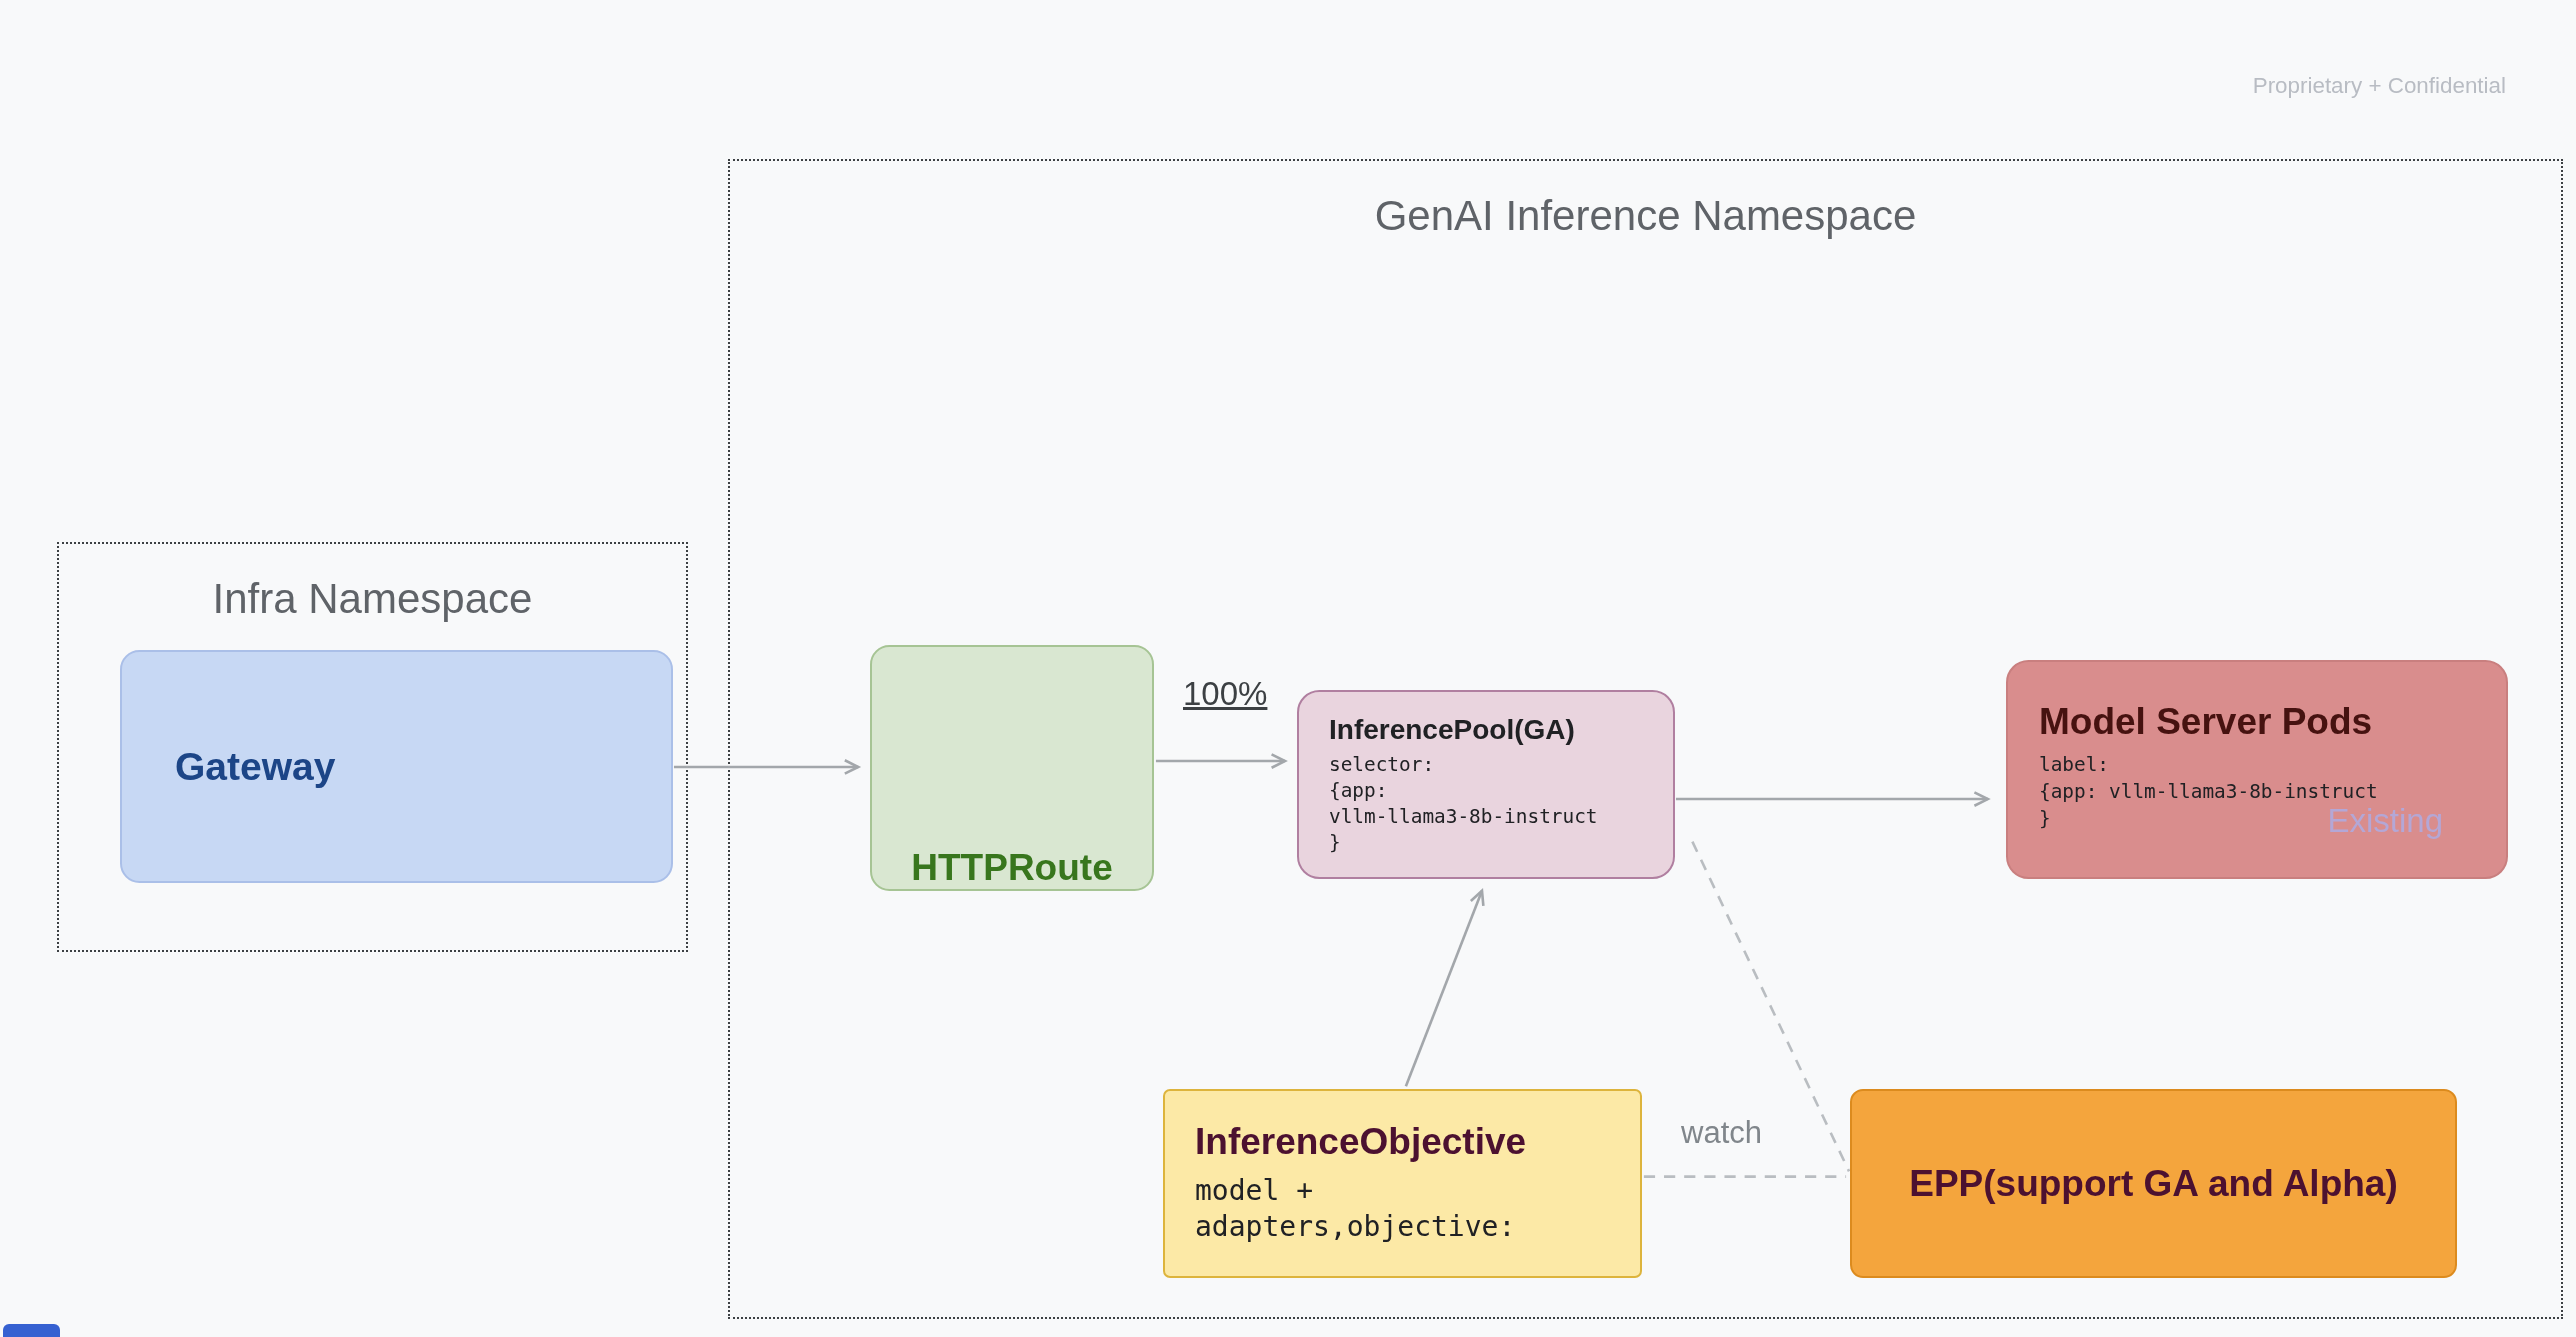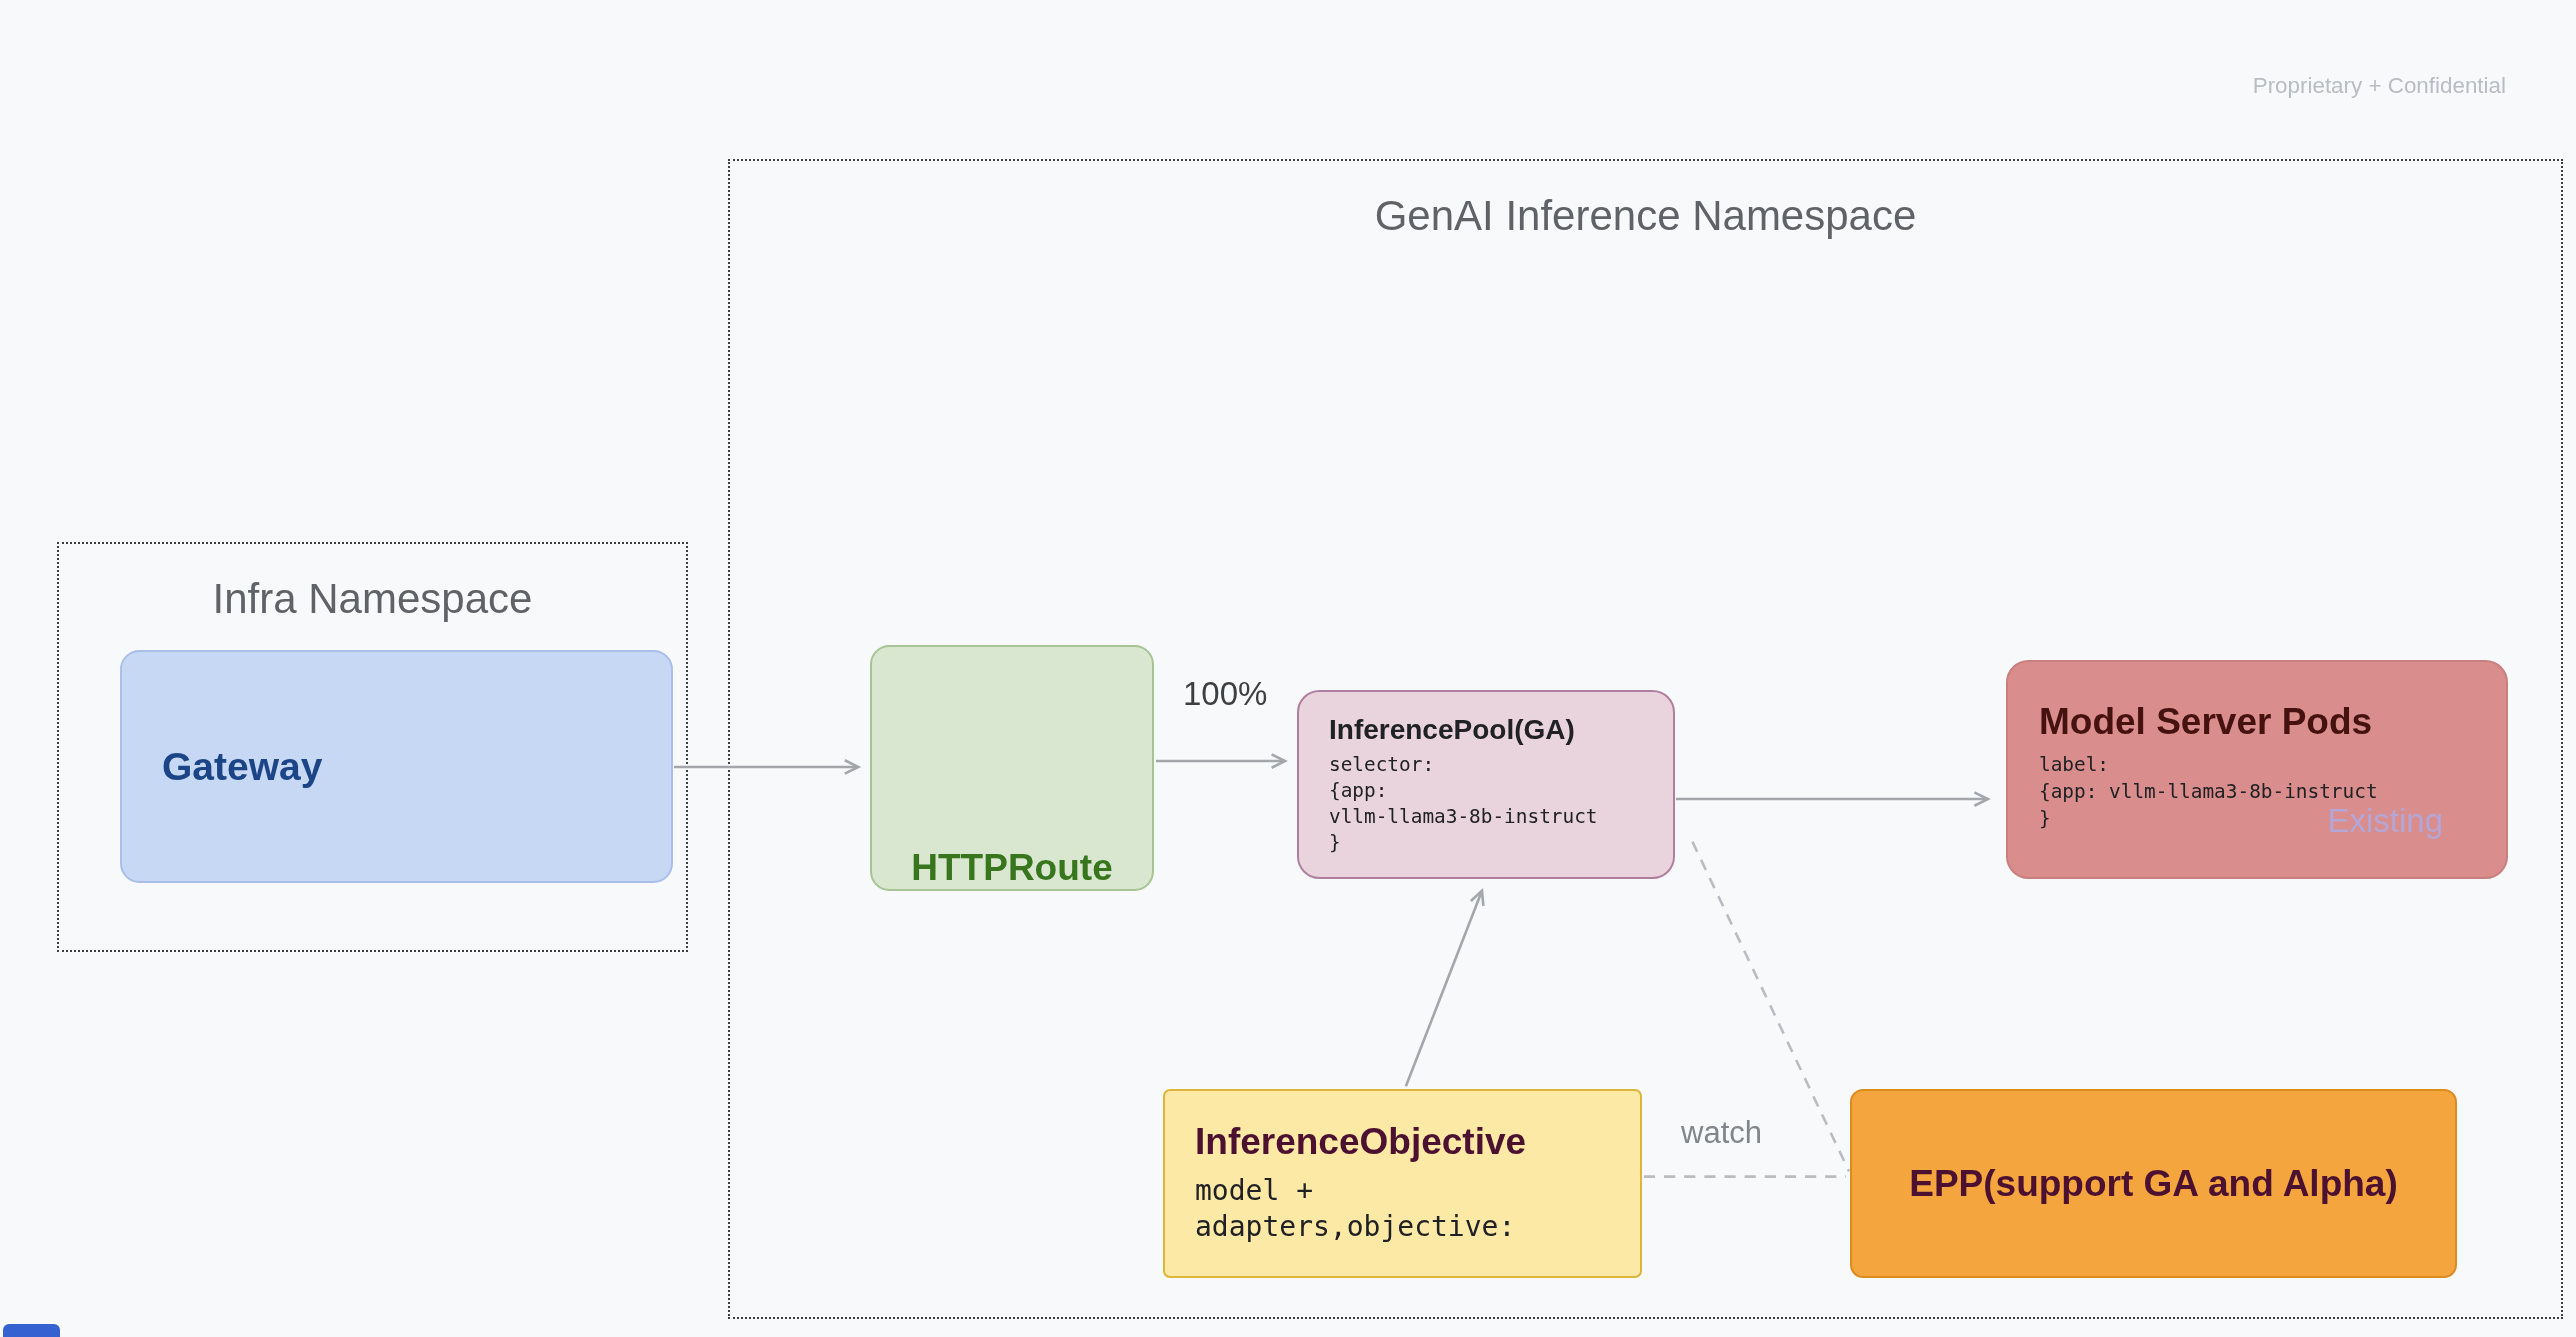--- a/index.html
+++ b/index.html
@@ -60,21 +60,21 @@
     white-space: pre;
     color: #202124;
   }
 
   
   .node-gateway {
     left: 120px; top: 650px; width: 553px; height: 233px;
     background: #c7d8f4;
     border: 2.2px solid #aabfe8;
     display: flex; align-items: center;
-    padding-left: 40px;
+    padding-left: 53px;
   }
   .node-gateway .node-label { font-size: 39px; font-weight: bold; color: #1c4587; }
 
   
   .node-httproute {
     left: 870px; top: 645px; width: 284px; height: 246px;
     background: #d9e7d1;
     border: 2.2px solid #a6c494;
     display: flex; align-items: flex-end; justify-content: center;
   }
@@ -124,21 +124,21 @@
     left: 1850px; top: 1089px; width: 607px; height: 189px;
     background: #f4a53d;
     border: 2.2px solid #dc8b1e;
     display: flex; align-items: center; justify-content: center;
     border-radius: 13px;
   }
   .node-epp .node-label { font-size: 37px; font-weight: bold; color: #4c1130; }
 
   
   .edge-label { position: absolute; }
-  .label-percent { left: 1183px; top: 675px; font-size: 33px; color: #3c4043; }
+  .label-percent { left: 1183px; top: 675px; font-size: 33px; color: #3c4043; text-decoration: underline; }
   .label-watch  { left: 1681px; top: 1115px; font-size: 31px; color: #80868b; }
 
   
   .slide-accent {
     position: absolute;
     left: 3px; top: 1324px;
     width: 57px; height: 15px;
     background: #3661d1;
     border-radius: 6px 6px 0 0;
   }

